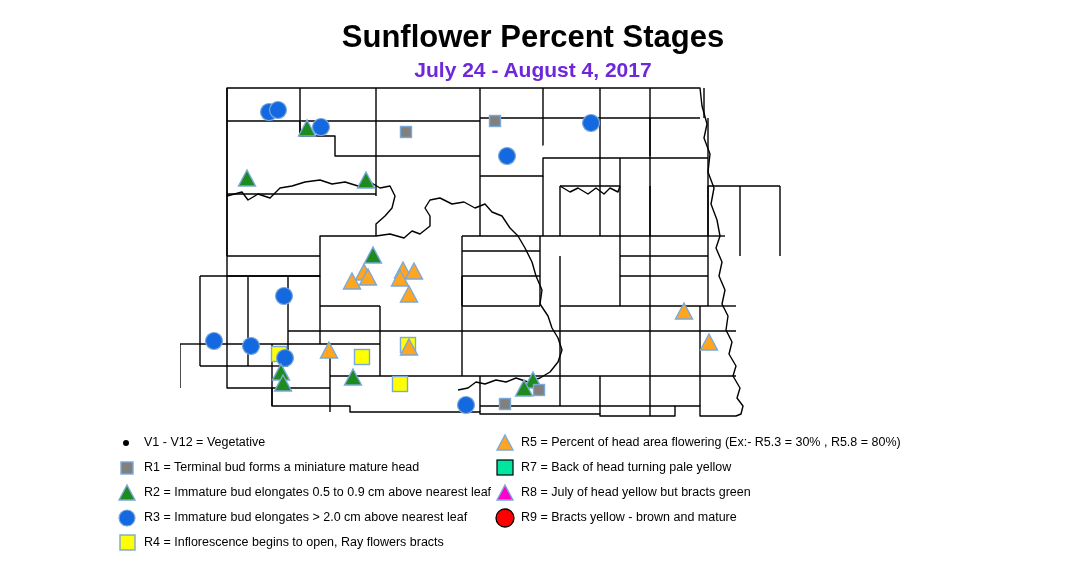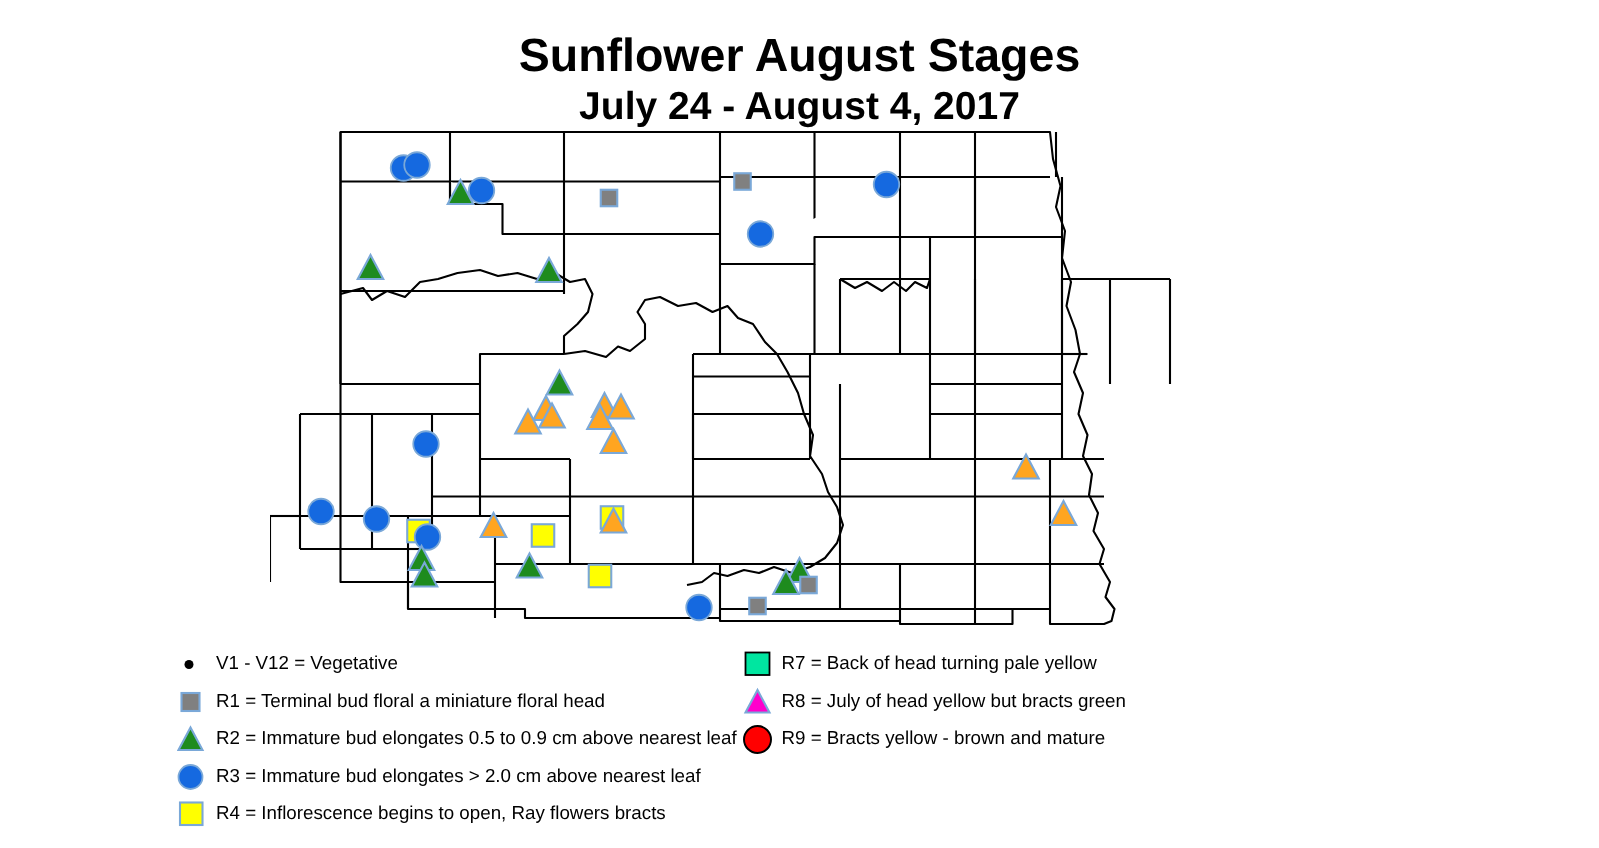--- a/index.html
+++ b/index.html
@@ -14,21 +14,21 @@
 
   
   .title-block{
     position:absolute;left:0;top:18px;width:1066px;text-align:center;
   }
   .title-main{
     font-size:31px;font-weight:bold;color:#000;letter-spacing:0px;
     line-height:38px;
   }
   .title-sub{
-    font-size:26px;font-weight:bold;color:#000000;line-height:26px;margin-top:1px;
+    font-size:21px;font-weight:bold;color:#6d28d9;line-height:26px;margin-top:1px;
   }
 
   
   #map-wrap{position:absolute;left:180px;top:76px;width:620px;height:352px;}
   #map-svg{display:block;}
 
   
   .legend{position:absolute;}
   #legend-left{left:118px;top:430px;width:400px;}
   #legend-right{left:495px;top:430px;width:430px;}
@@ -43,21 +43,21 @@
     font-size:12.5px;color:#000;white-space:nowrap;line-height:25px;
     font-family:"Liberation Sans", sans-serif;
   }
 </style>
 </head>
 <body>
 
 <div id="page">
 
   <div class="title-block">
-    <div class="title-main">Sunflower August Stages</div>
+    <div class="title-main">Sunflower Percent Stages</div>
     <div class="title-sub">July 24 - August 4, 2017</div>
   </div>
 
   <div id="map-wrap">
     <svg id="map-svg" width="620" height="352" viewBox="0 0 620 352">
 
       <g fill="#ffffff" stroke="#000000" stroke-width="1.4" stroke-linejoin="round">
 
         <path d="M47,12 L520,12 L522,30 L527,48 L524,62 L530,78 L528,96 L534,112
                  L531,128 L537,144 L540,160 L536,172 L542,186 L539,200 L545,214
@@ -237,21 +237,21 @@
           </svg>
       </span>
       <span class="leg-text">V1 - V12 = Vegetative</span>
     </div>
     <div class="leg-row">
       <span class="leg-sym">
         <svg width="26" height="25">
             <rect x="3" y="7" width="12" height="12" fill="#808080" stroke="#7aa8d8" stroke-width="1.4"></rect>
           </svg>
       </span>
-      <span class="leg-text">R1 = Terminal bud floral a miniature floral head</span>
+      <span class="leg-text">R1 = Terminal bud forms a miniature mature head</span>
     </div>
     <div class="leg-row">
       <span class="leg-sym">
         <svg width="26" height="25">
             <polygon points="9,5 17,20 1,20" fill="#1e8b1e" stroke="#7aa8d8" stroke-width="1.4"></polygon>
           </svg>
       </span>
       <span class="leg-text">R2 = Immature bud elongates 0.5 to 0.9 cm above nearest leaf</span>
     </div>
     <div class="leg-row">
@@ -269,20 +269,28 @@
           </svg>
       </span>
       <span class="leg-text">R4 = Inflorescence begins to open, Ray flowers bracts</span>
     </div>
   </div>
 
   <div class="legend" id="legend-right">
     <div class="leg-row">
       <span class="leg-sym">
         <svg width="26" height="25">
+            <polygon points="10,5 18,20 2,20" fill="#ffa520" stroke="#7aa8d8" stroke-width="1.4"></polygon>
+          </svg>
+      </span>
+      <span class="leg-text">R5 = Percent of head area flowering (Ex:- R5.3 = 30% , R5.8 = 80%)</span>
+    </div>
+    <div class="leg-row">
+      <span class="leg-sym">
+        <svg width="26" height="25">
             <rect x="2" y="5" width="16" height="15" fill="#00e6a0" stroke="#000000" stroke-width="1.2"></rect>
           </svg>
       </span>
       <span class="leg-text">R7 = Back of head turning pale yellow</span>
     </div>
     <div class="leg-row">
       <span class="leg-sym">
         <svg width="26" height="25">
             <polygon points="10,5 18,20 2,20" fill="#ff00cc" stroke="#7aa8d8" stroke-width="1.4"></polygon>
           </svg>

